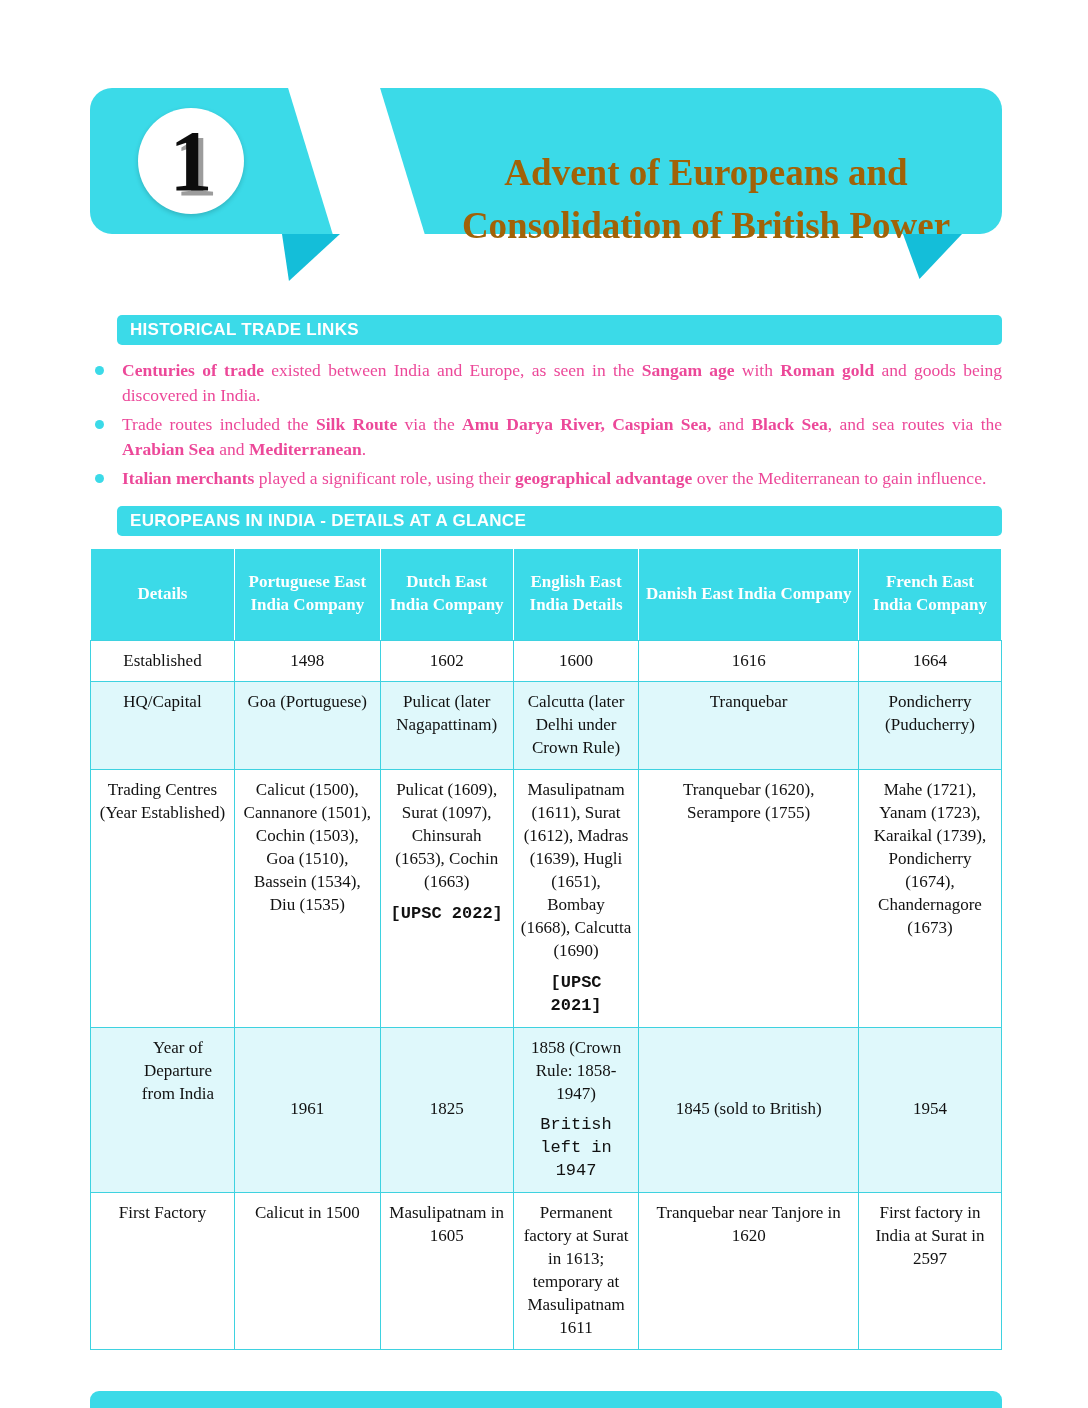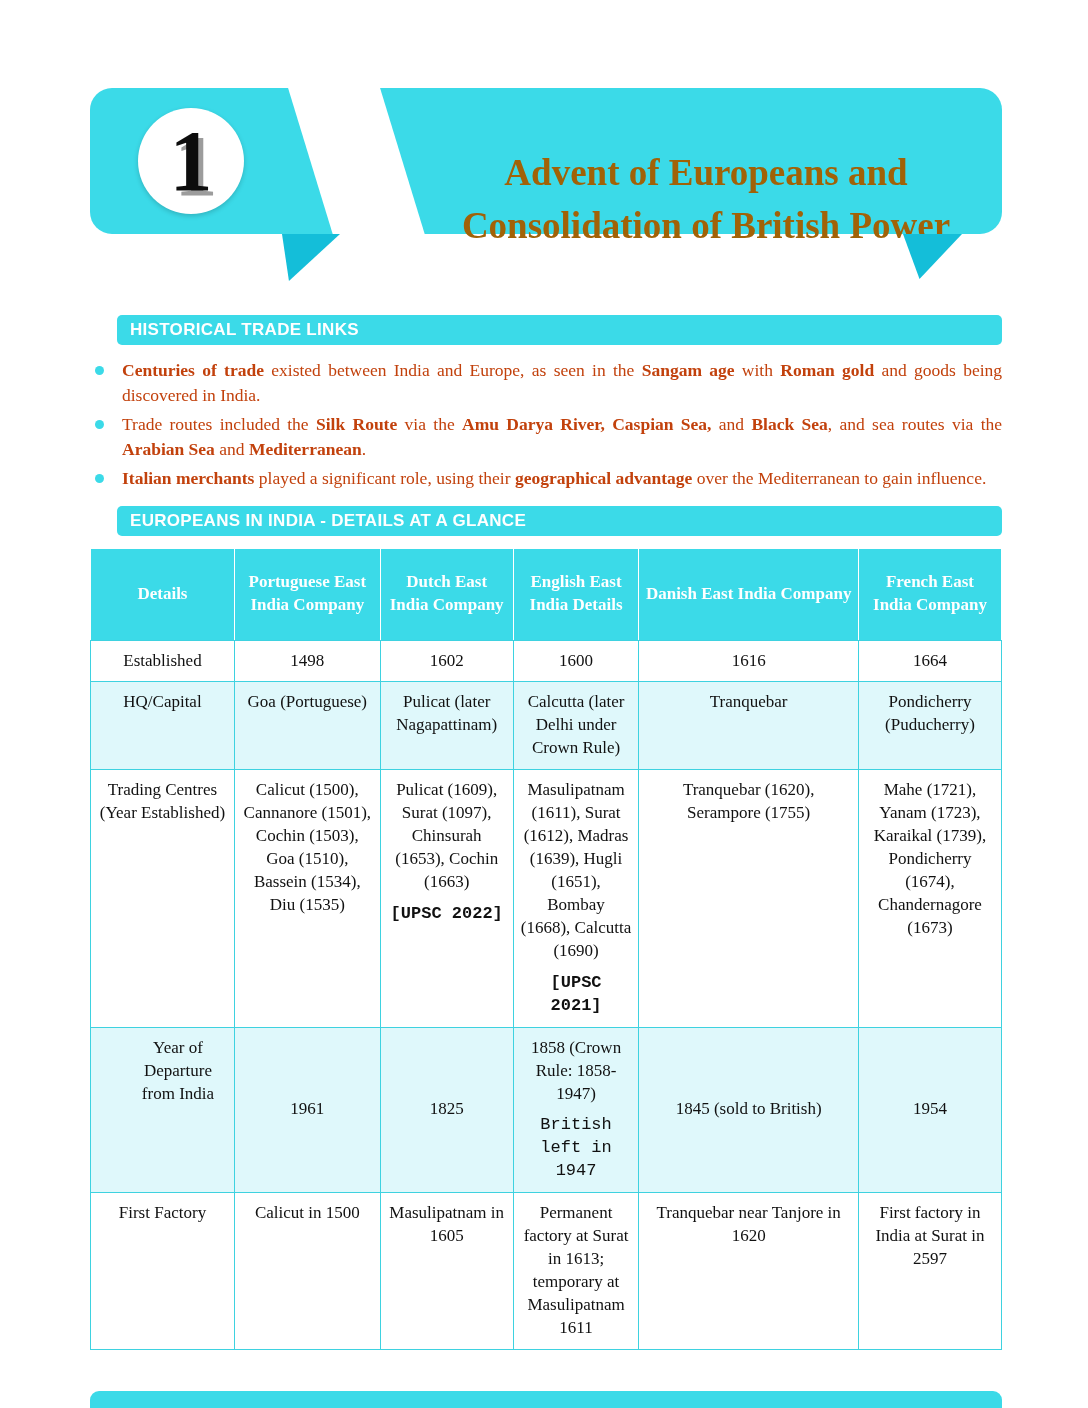--- a/index.html
+++ b/index.html
@@ -55,21 +55,21 @@
     height:30px; background:var(--accent); border-radius:5px;
     color:#fff; font-family:"Liberation Sans", sans-serif;
     font-weight:bold; font-size:17px; line-height:30px;
     padding-left:13px; letter-spacing:0.3px;margin-left:27px;
   }
 
   
   .bullets { list-style:none; margin:13px 0 15px 0; }
   .bullets li {
     position:relative; padding-left:32px; margin-bottom:5px;
-    font-size:17.5px; line-height:1.4; color:#c2410c; text-align:justify;
+    font-size:17.5px; line-height:1.4; color:#ec4899; text-align:justify;
   }
   .bullets .dot {
     position:absolute; left:5px; top:8px; width:9px; height:9px;
     border-radius:50%; background:var(--accent);
   }
 
   
   table {
     width:100%; border-collapse:collapse; margin-top:12px;
     font-size:17px; color:#111;

